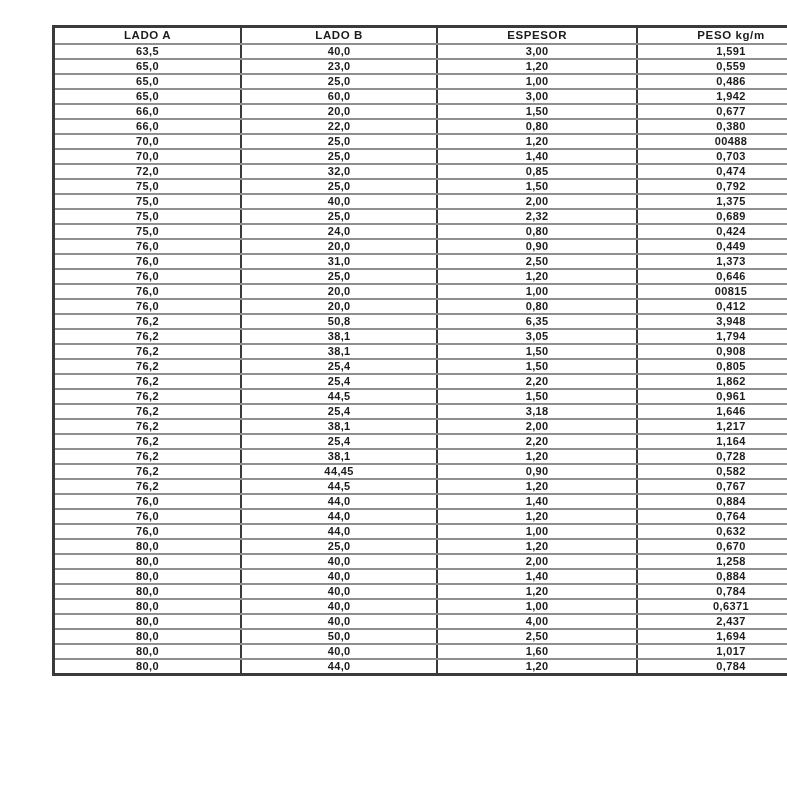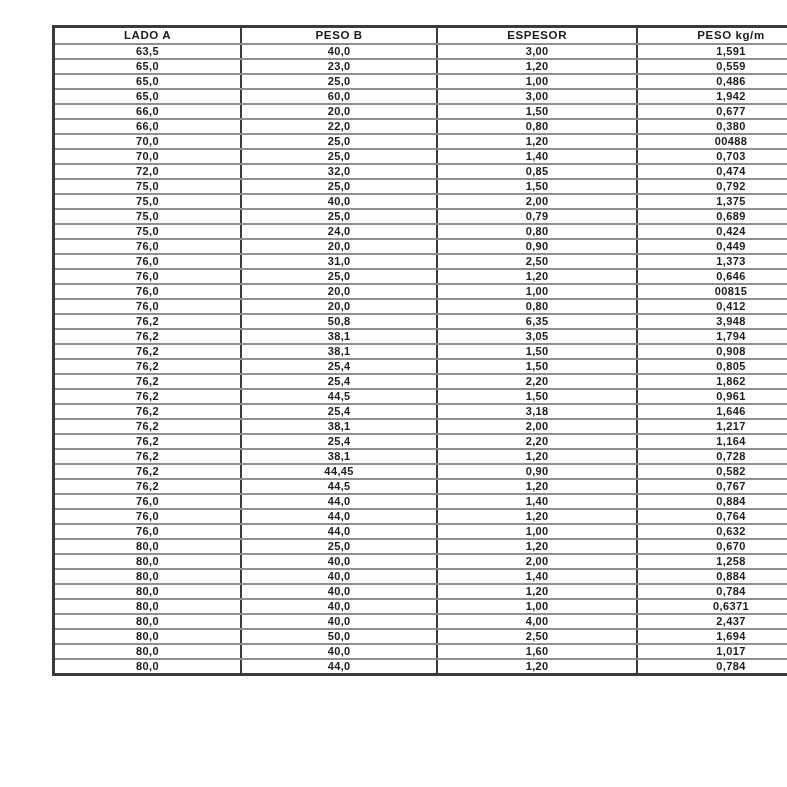--- a/index.html
+++ b/index.html
@@ -63,21 +63,21 @@
   <table class="profiles">
     <colgroup>
       <col class="c1">
         <col class="c2">
         <col class="c3">
         <col class="c4">
     </colgroup>
     <thead>
       <tr>
         <th>LADO A</th>
-        <th>PESO B</th>
+        <th>LADO B</th>
         <th>ESPESOR</th>
         <th>PESO kg/m</th>
       </tr>
     </thead>
     <tbody id="table-body">
 
     <tr>
           <td>63,5</td>
           <td>40,0</td>
           <td>3,00</td>
@@ -139,21 +139,21 @@
         </tr>
         <tr>
           <td>75,0</td>
           <td>40,0</td>
           <td>2,00</td>
           <td>1,375</td>
         </tr>
         <tr>
           <td>75,0</td>
           <td>25,0</td>
-          <td>0,79</td>
+          <td>2,32</td>
           <td>0,689</td>
         </tr>
         <tr>
           <td>75,0</td>
           <td>24,0</td>
           <td>0,80</td>
           <td>0,424</td>
         </tr>
         <tr>
           <td>76,0</td>

